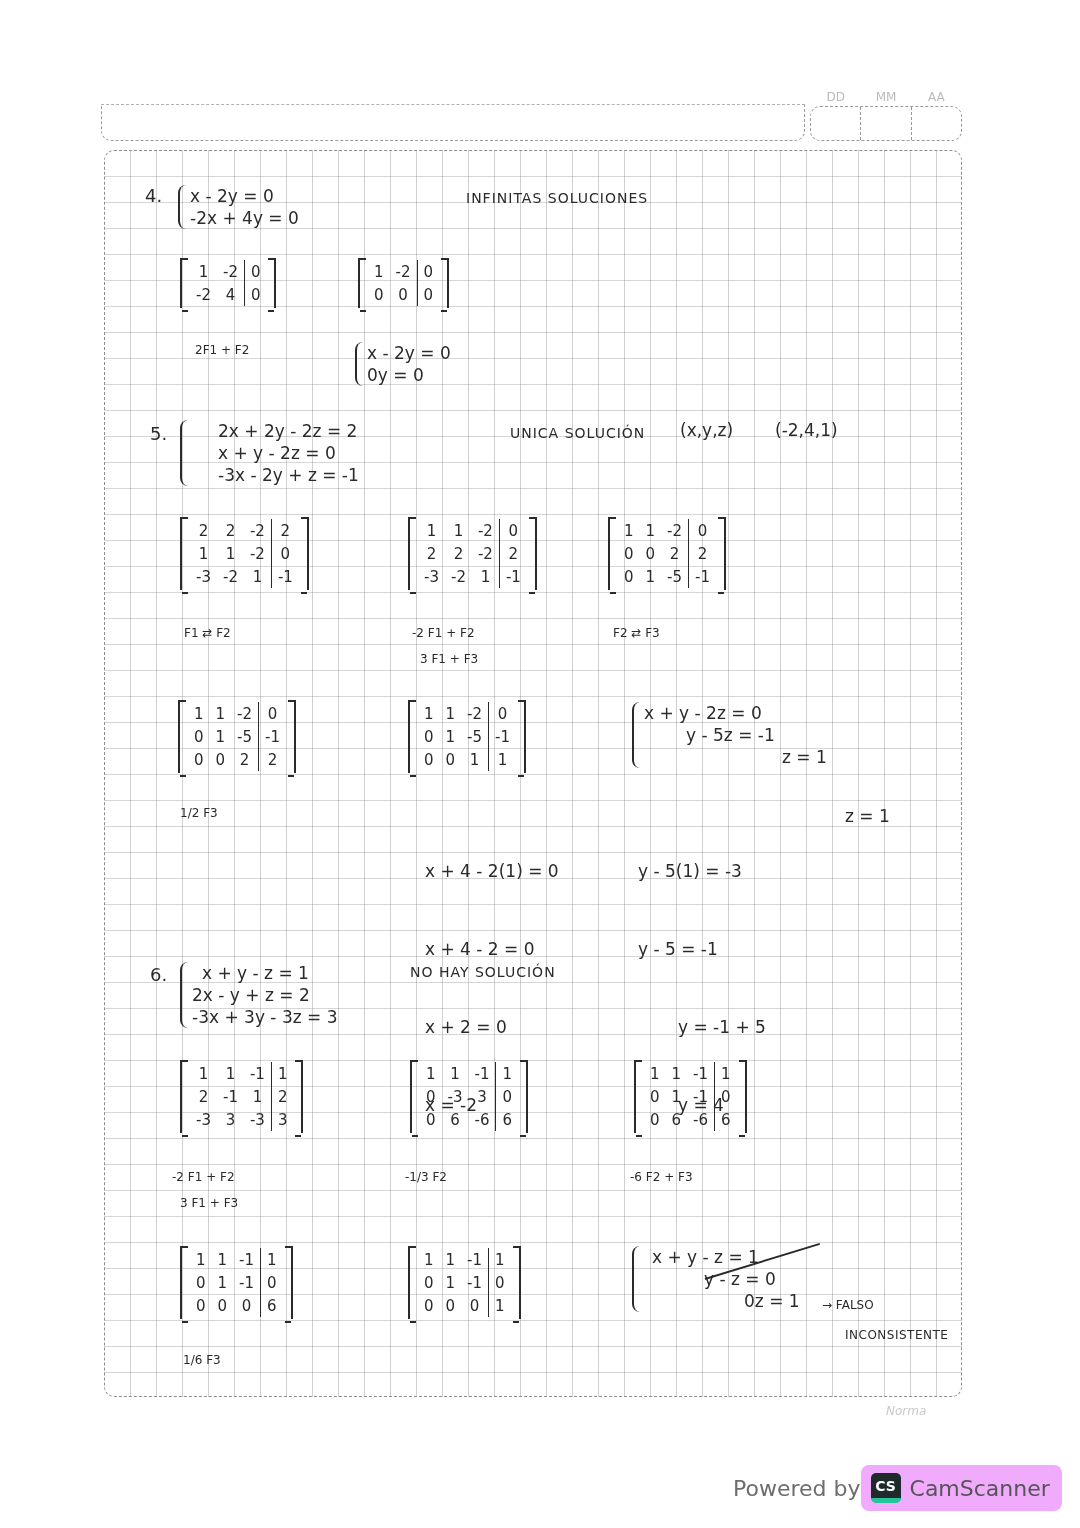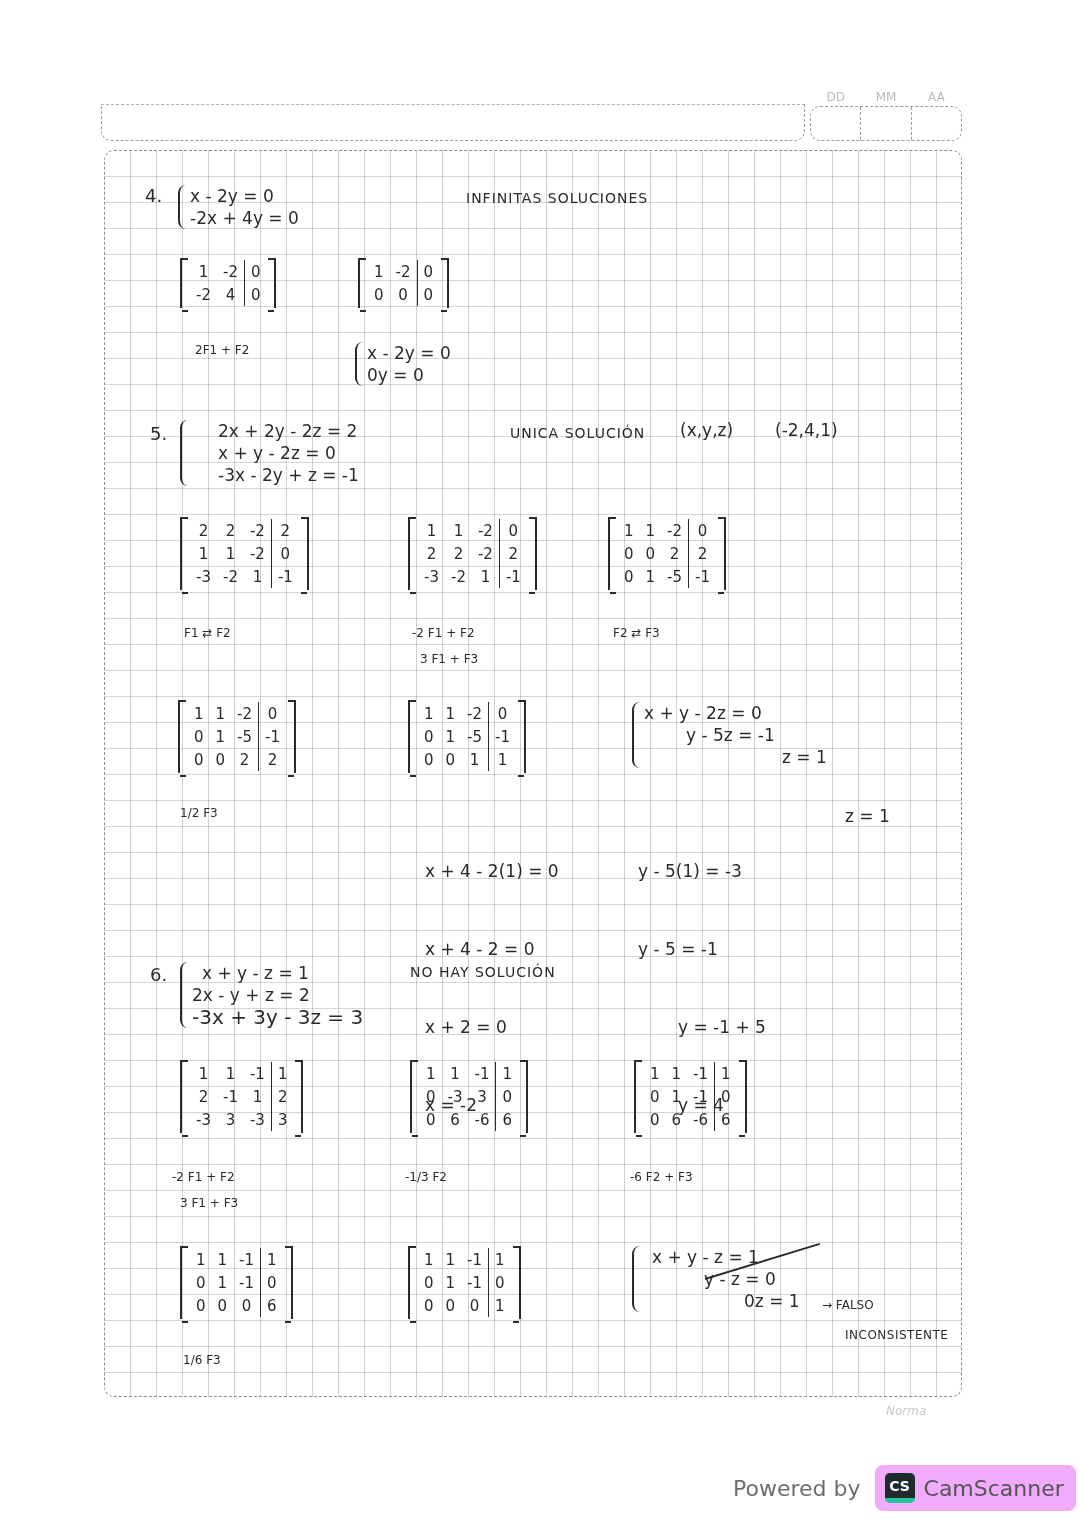--- a/index.html
+++ b/index.html
@@ -41,21 +41,21 @@
   .matrix::before { left:0; border-top:2px solid #2a2a2a; border-bottom:2px solid #2a2a2a; }
   .matrix::after { right:0; border-top:2px solid #2a2a2a; border-bottom:2px solid #2a2a2a; }
   .matrix table { border-collapse:collapse; font-size:15px; }
   .matrix td { text-align:center; padding:1px 6px; height:21px; color:#2a2a2a; }
   .matrix td.sep { border-left:1.5px solid #2a2a2a; }
   .sys { position:absolute; border-left:2px solid #2a2a2a; border-radius:8px 0 0 8px; padding-left:10px; }
   .sys div { font-size:17px; line-height:22px; white-space:pre; }
   .strike { position:absolute; height:2px; background:#2a2a2a; transform-origin:left center; }
   .norma { position:absolute; left:886px; top:1404px; font-size:12px; color:#c9c9c9; font-style:italic; }
   .cs-wrap { position:absolute; left:733px; top:1465px; display:flex; align-items:center; }
-  .powered { font-size:22px; color:#6d6d6d; margin-right:14px; }
+  .powered { font-size:22px; color:#6d6d6d; }
   .cs-badge {
     display:flex; align-items:center; background:#f0abfc; border-radius:8px; padding:8px 12px 8px 10px;
   }
   .cs-logo {
     width:30px; height:30px; border-radius:5px; background:#1e2b2a; color:#fff; font-weight:bold;
     font-size:14px; display:flex; align-items:center; justify-content:center; margin-right:9px;
     border-bottom:5px solid #27c39a; box-sizing:border-box;
   }
   .cs-name { font-size:22px; color:#555; }
 </style>
@@ -275,21 +275,21 @@
   <div>y - 5 = -1</div>
   <div style="padding-left:40px;">y = -1 + 5</div>
   <div style="padding-left:40px;">y = 4</div>
 </div>
 <div class="hw eq" style="left:845px;top:806px;">z = 1</div>
 
 <div class="hw num" style="left:150px;top:964px;">6.</div>
 <div class="sys" style="left:180px;top:962px;">
   <div style="padding-left:10px;">x + y - z = 1</div>
   <div>2x - y + z = 2</div>
-  <div style="font-size:20px;">-3x + 3y - 3z = 3</div>
+  <div style="font-size:17px;">-3x + 3y - 3z = 3</div>
 </div>
 <div class="hw note" style="left:410px;top:964px;">NO HAY SOLUCIÓN</div>
 
 <div class="matrix" style="left:180px;top:1060px;">
   <table>
       <tbody>
     <tr>
           <td>1</td>
           <td>1</td>
           <td>-1</td>

